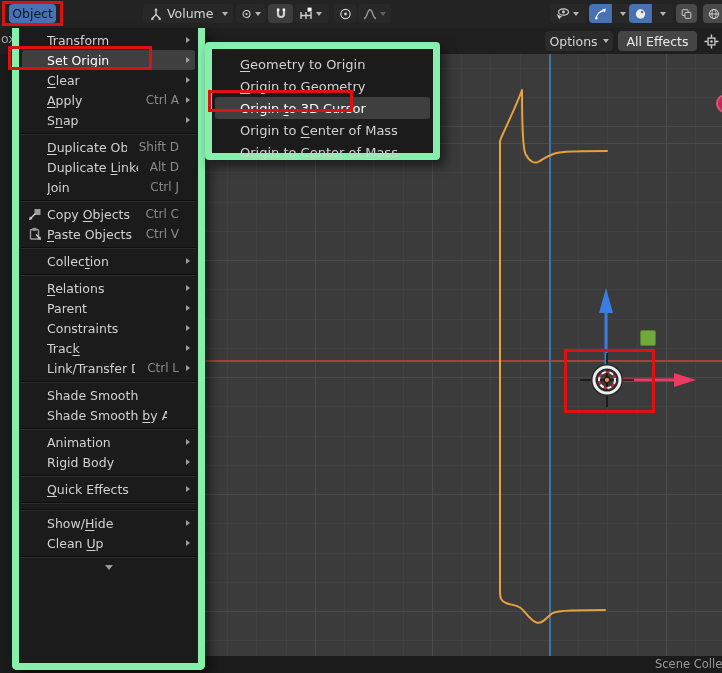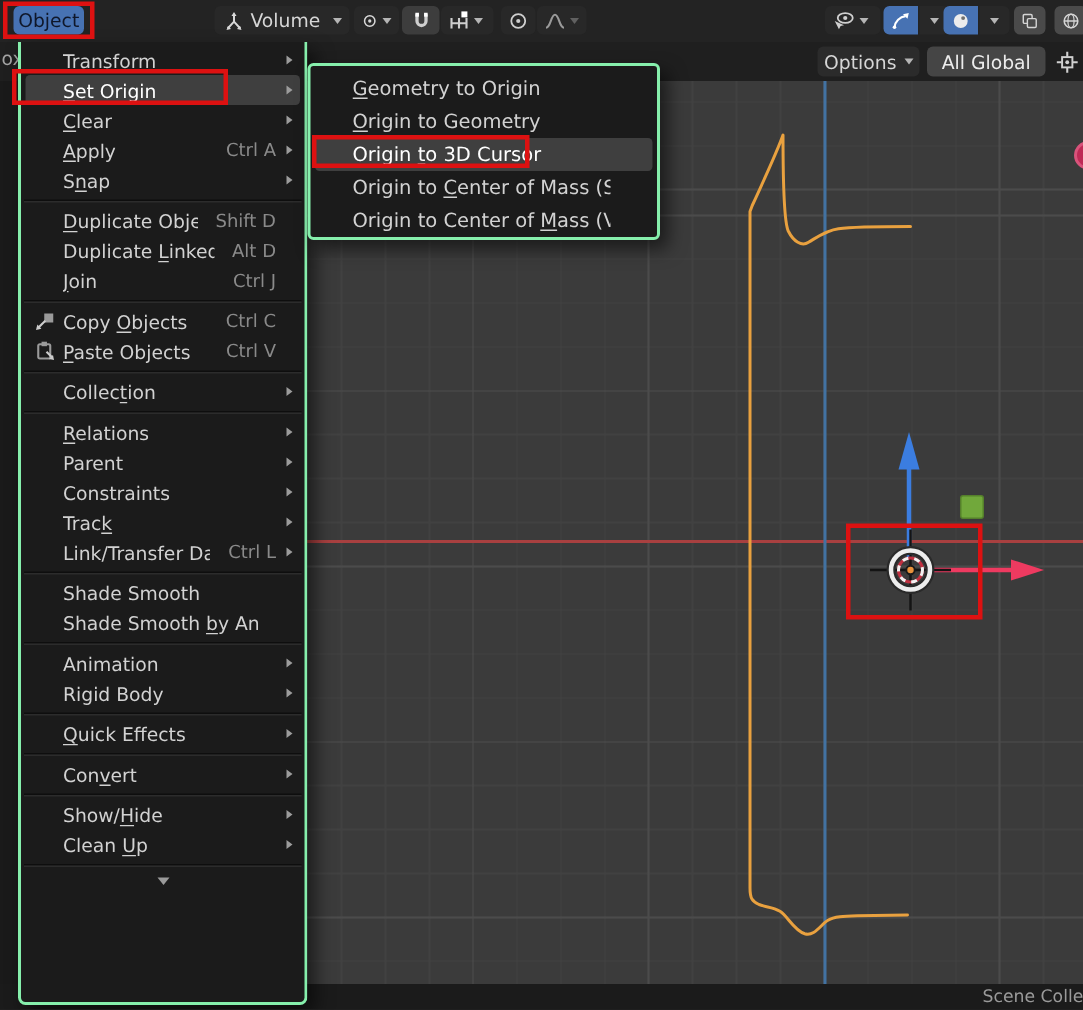--- a/index.html
+++ b/index.html
@@ -32,21 +32,21 @@
       background:#282828;border-radius:4px;padding:0 5px;color:#d6d6d6;font-size:12.5px;}
   .hw.blue{background:#4772b3;color:#0f172a;}
   .hw.lite{background:#4a4a4a;}
   .hw.mid{background:#3d3d3d;}
   .chev{width:0;height:0;border-left:3.5px solid transparent;border-right:3.5px solid transparent;border-top:4.5px solid #b5b5b5;flex:none;}
   .chev.dim{opacity:.4;}
   .w-label{white-space:nowrap;}
   .btn-pill{position:absolute;top:3px;height:20px;display:flex;align-items:center;justify-content:center;gap:5px;
       border-radius:4px;font-size:12.5px;}
   
-  .menu-panel{position:absolute;background:#1b1b1b;border:2px solid #86efac;box-shadow:5px 6px 12px rgba(0,0,0,.55);z-index:10;padding-top:2px;}
+  .menu-panel{position:absolute;background:#1b1b1b;border:7px solid #86efac;box-shadow:5px 6px 12px rgba(0,0,0,.55);z-index:10;padding-top:2px;}
   #object-menu{left:12px;top:28px;width:193px;height:642px;border-radius:0 0 5px 5px;border-top:none;}
   #set-origin-submenu{left:205px;top:42px;width:235px;height:118px;border-radius:4px;z-index:11;padding-top:4px;}
   .menu-row{display:flex;align-items:center;height:20px;margin:0 3px;padding:0 5px 0 25px;border-radius:3px;
             color:#d2d2d2;font-size:12.5px;position:relative;white-space:nowrap;}
   .menu-row.sub{height:22px;font-size:13px;}
   .menu-row.active{background:#3f3f3f;color:#fff;}
   .menu-row u{text-decoration:underline;text-underline-offset:2px;}
   .mi-icon{position:absolute;left:5px;top:50%;transform:translateY(-50%);width:16px;height:16px;display:flex;align-items:center;justify-content:center;}
   .mi-label{overflow:hidden;}
   .mi-short{margin-left:auto;color:#8a8a8a;font-size:12px;padding-left:12px;}
@@ -104,21 +104,21 @@
 
   <div class="toolbar-strip"></div>
 
   <div class="row2">
     <span class="partial-text">ox</span>
     <div class="btn-pill" style="left:545px;width:68px;background:#2b2b2b;color:#d6d6d6;">
       <span class="w-label">Options</span>
       <span class="chev"></span>
     </div>
     <div class="btn-pill" style="left:618px;width:79px;background:#454545;color:#ececec;">
-      <span class="w-label">All Global</span>
+      <span class="w-label">All Effects</span>
     </div>
     <div class="btn-pill" style="left:701px;width:20px;">
       <svg width="15" height="15" viewBox="0 0 14 14">
         <path d="M7 0.5 V3.5 M7 10.5 V13.5 M0.5 7 H3.5 M10.5 7 H13.5" stroke="#d0d0d0" stroke-width="1.3"></path>
         <rect x="3.8" y="3.8" width="6.4" height="6.4" fill="none" stroke="#d0d0d0" stroke-width="1.2"></rect>
         <circle cx="7" cy="7" r="1.2" fill="#d0d0d0"></circle>
       </svg>
     </div>
   </div>
 
@@ -348,25 +348,20 @@
           <span class="mi-short"></span>
           <span class="mi-arrow has"></span>
         </div>
         <div class="menu-sep"></div>
         <div class="menu-row">
           <span class="mi-label"><u>Q</u>uick Effects</span>
           <span class="mi-short"></span>
           <span class="mi-arrow has"></span>
         </div>
         <div class="menu-sep"></div>
-        <div class="menu-row">
-          <span class="mi-label">Con<u>v</u>ert</span>
-          <span class="mi-short"></span>
-          <span class="mi-arrow has"></span>
-        </div>
         <div class="menu-sep"></div>
         <div class="menu-row">
           <span class="mi-label">Show/<u>H</u>ide</span>
           <span class="mi-short"></span>
           <span class="mi-arrow has"></span>
         </div>
         <div class="menu-row">
           <span class="mi-label">Clean <u>U</u>p</span>
           <span class="mi-short"></span>
           <span class="mi-arrow has"></span>

